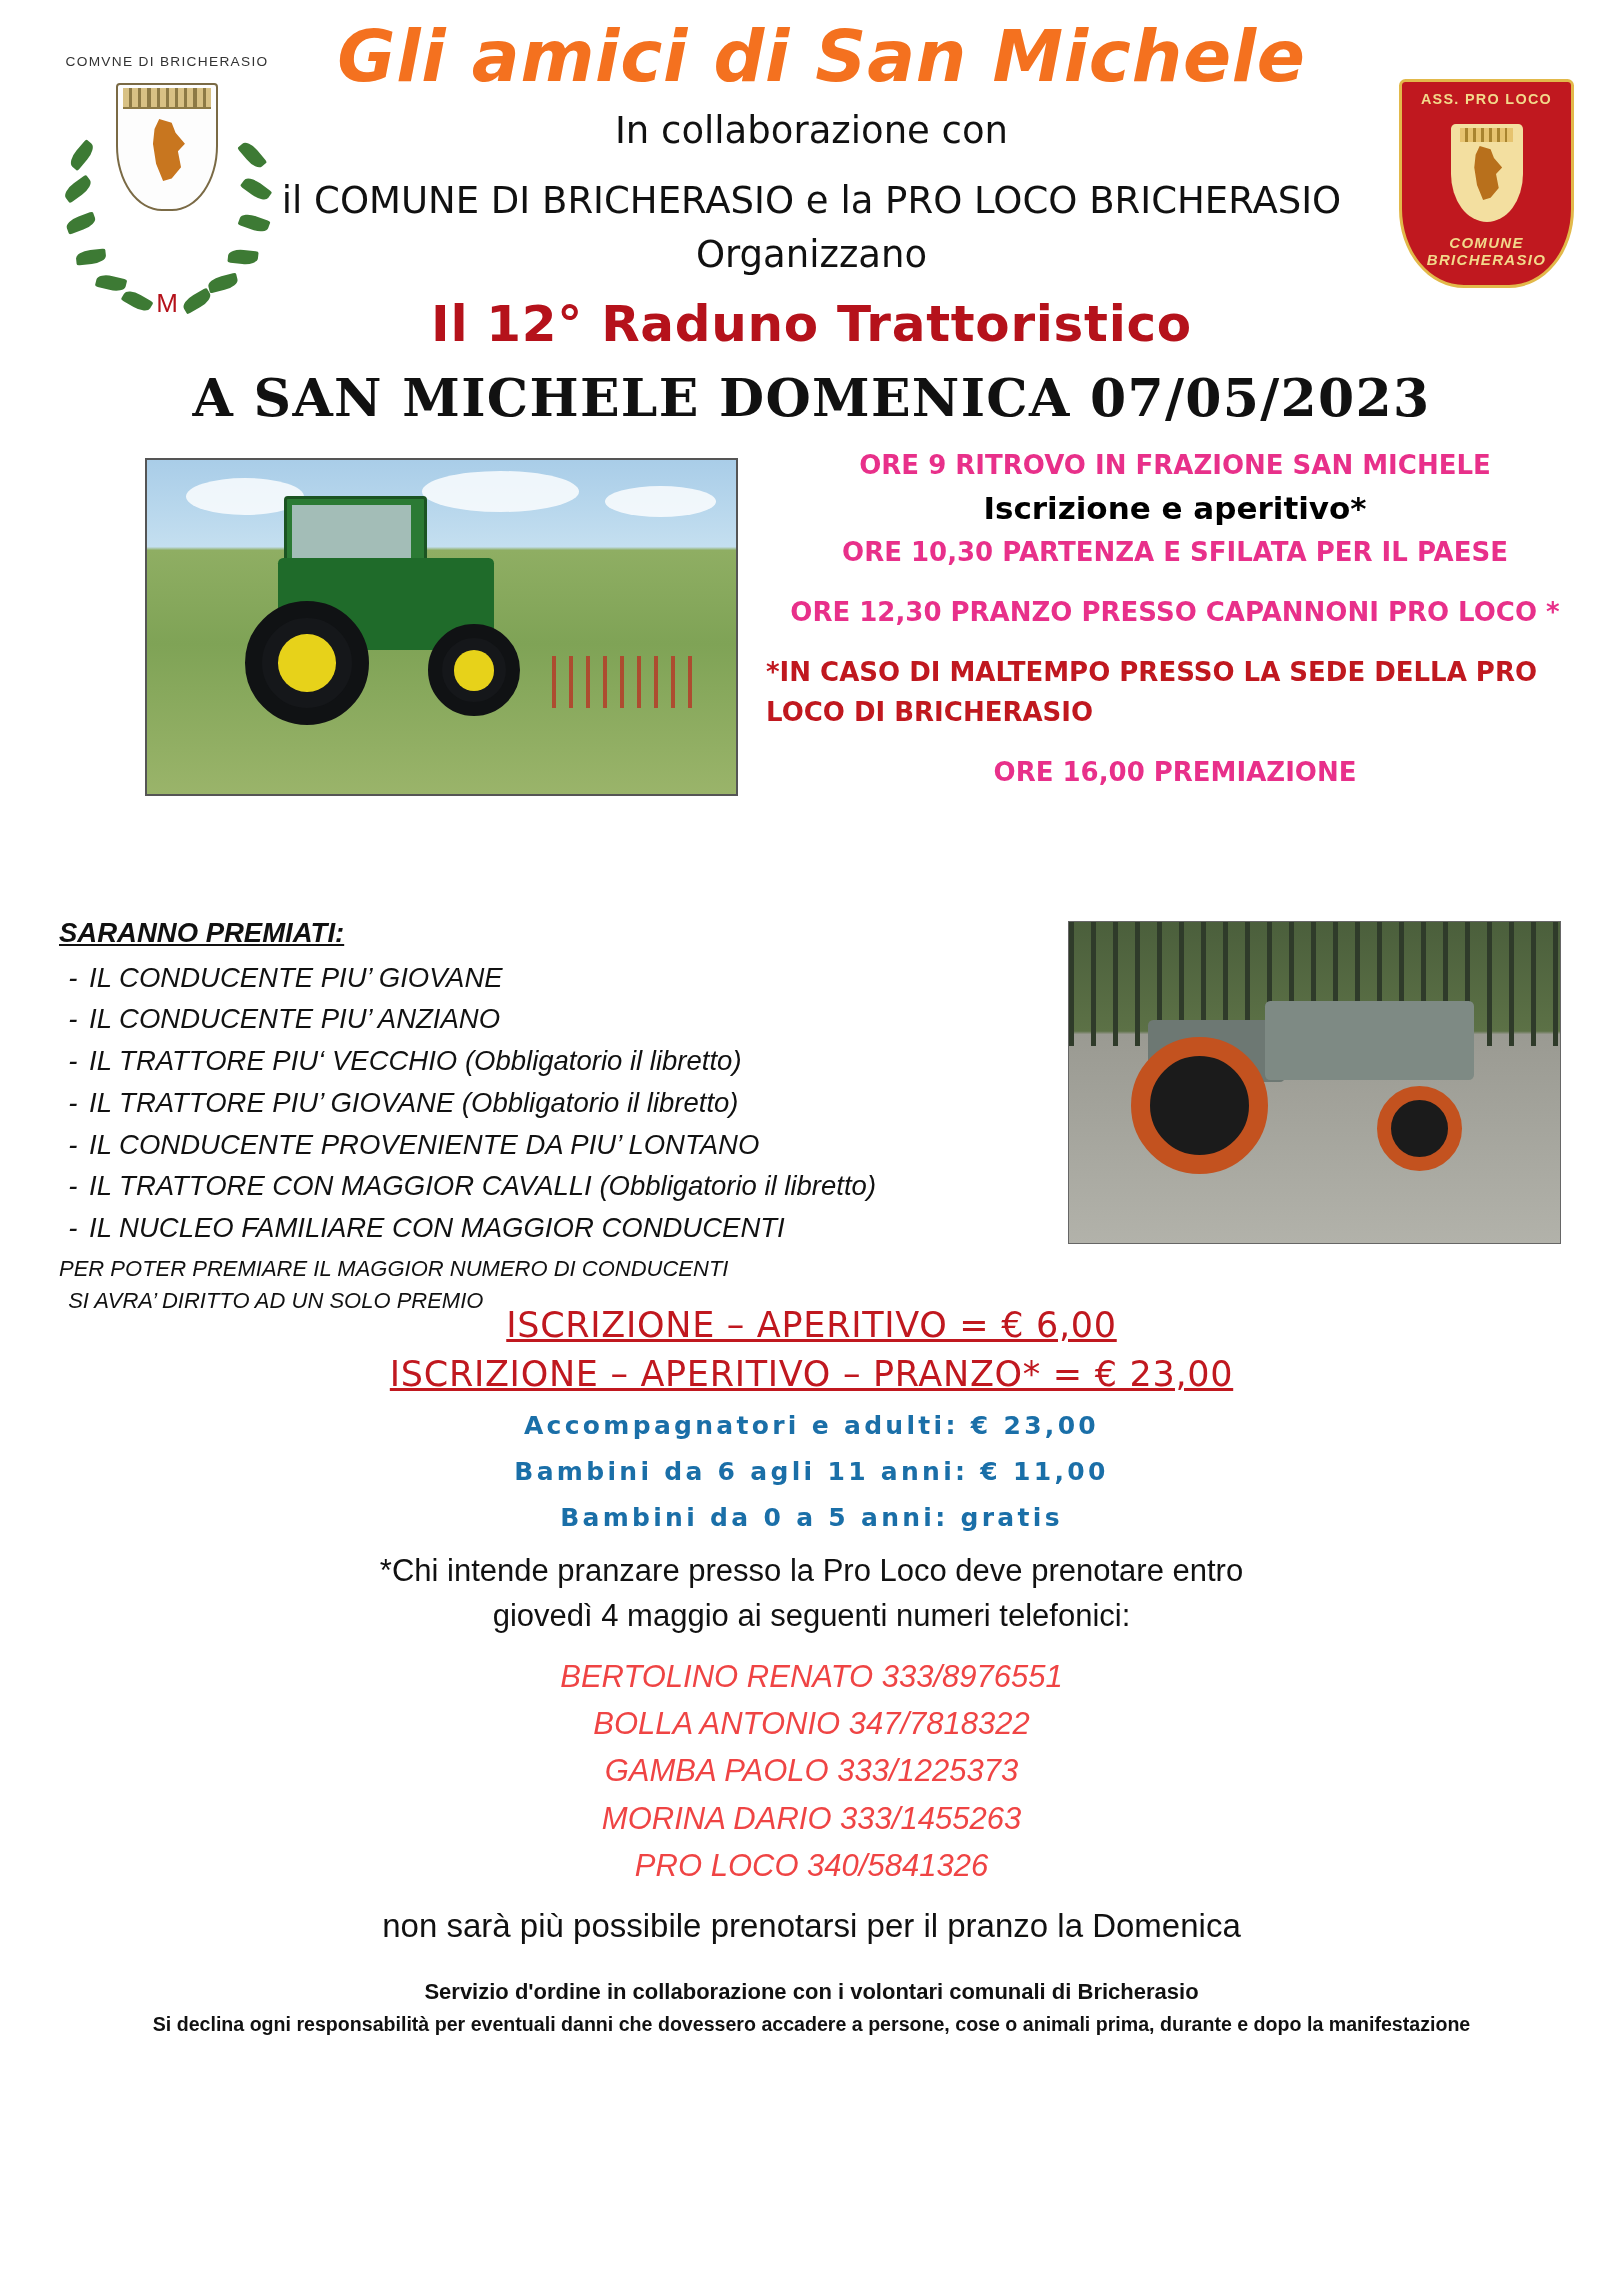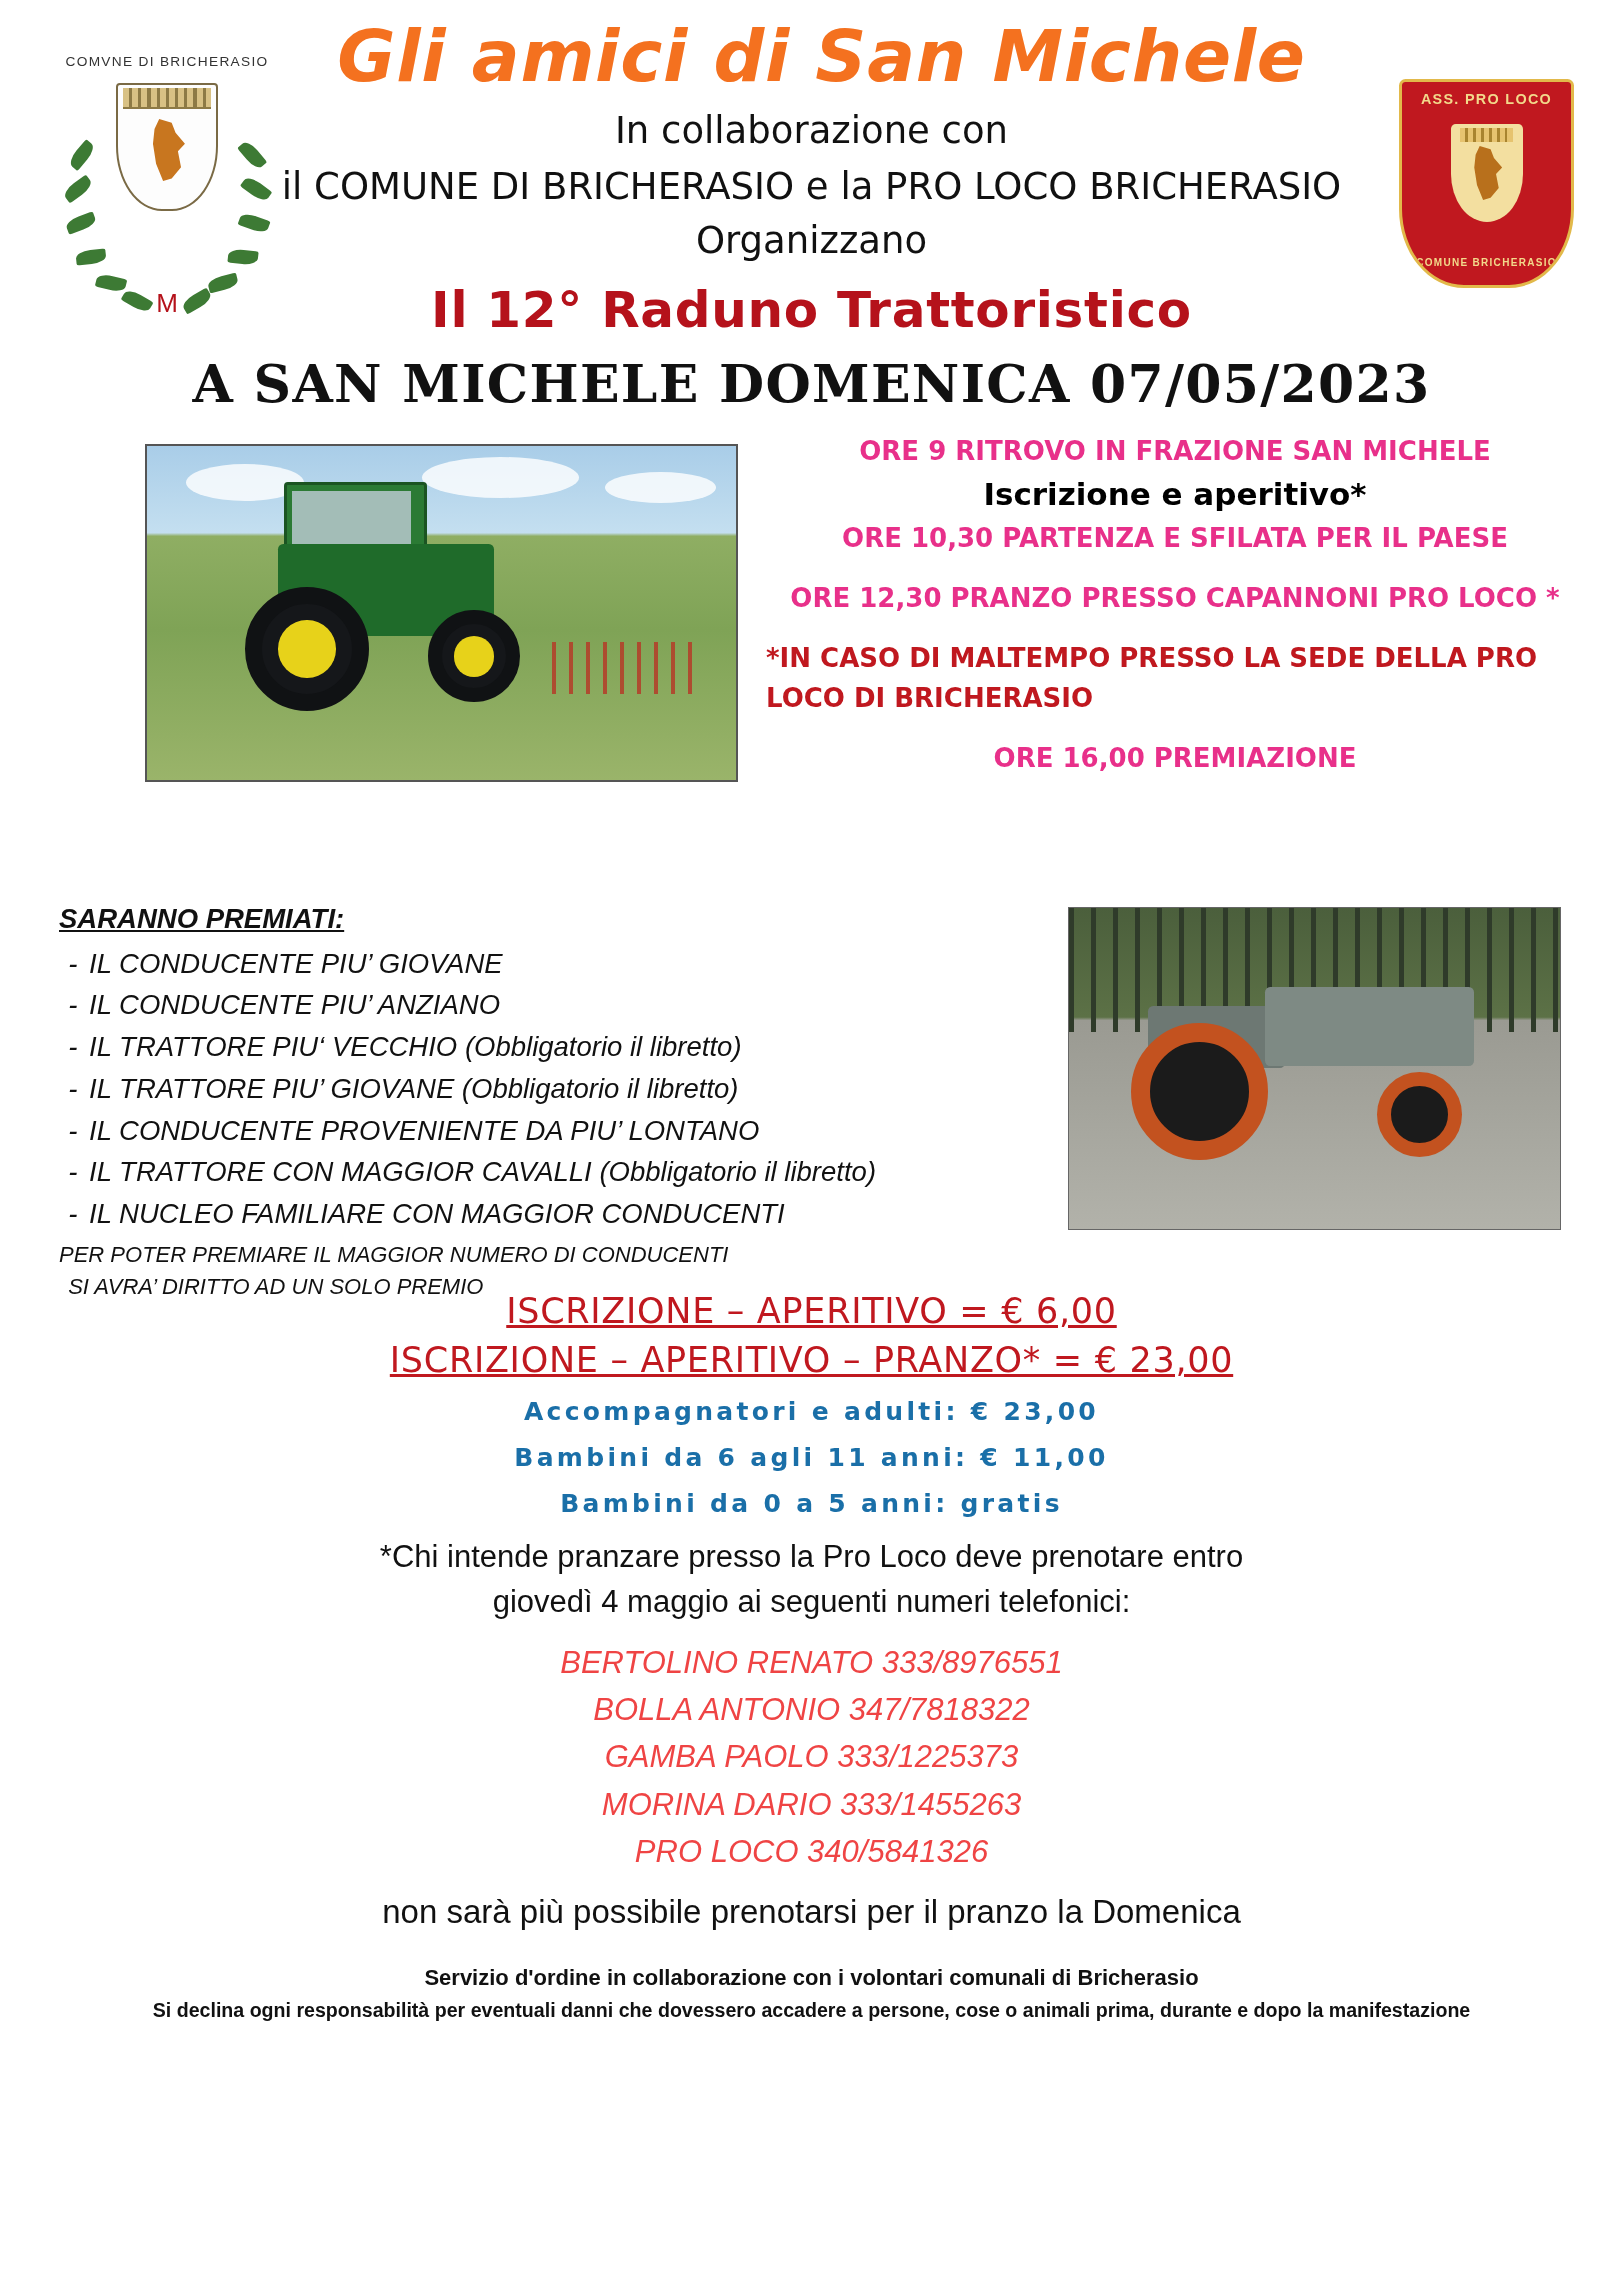--- a/index.html
+++ b/index.html
@@ -40,21 +40,21 @@
     padding-left: 20px;
   }
   .sub1 {
     font-size: 37px;
     margin-top: 14.4px;
     color: #111;
     font-family: "DejaVu Sans", sans-serif;
   }
   .sub2 {
     font-size: 37px;
-    margin-top: 13px;
+    margin-top: 27px;
     color: #111;
     font-family: "DejaVu Sans", sans-serif;
   }
   .sub3 {
     font-size: 37px;
     margin-top: 11.8px;
     color: #111;
     font-family: "DejaVu Sans", sans-serif;
   }
   .raduno {
@@ -168,23 +168,24 @@
     color: #f2d98b;
     font-size: 14.4px;
     letter-spacing: 1.3px;
     font-weight: bold;
   }
   .pl-bottom {
     position: absolute;
     bottom: 17px; left: 0; right: 0;
     text-align: center;
     color: #f2d98b;
-    font-size: 10px;
+    font-size: 15px;
     letter-spacing: 1.3px;
     font-weight: bold;
+    font-style: italic;
   }
   .pl-crest {
     position: absolute;
     top: 42px; left: 50%;
     transform: translateX(-50%);
     width: 72px; height: 98px;
     background: #f3dfa0;
     border-radius: 5.2px 5.2px 39px 39px / 5.2px 5.2px 52px 52px;
   }
   .pl-lion {

